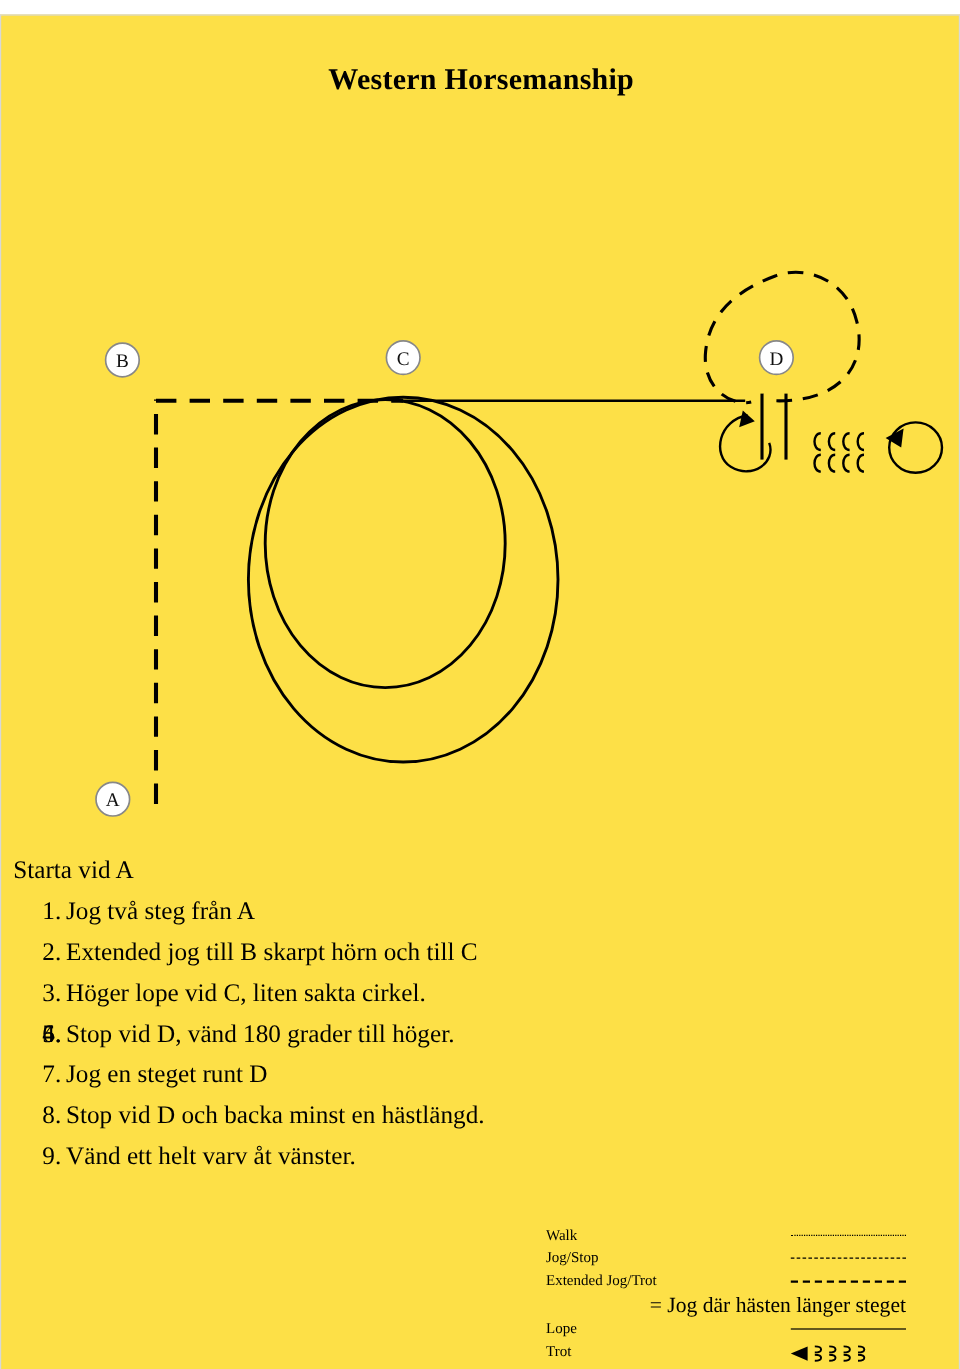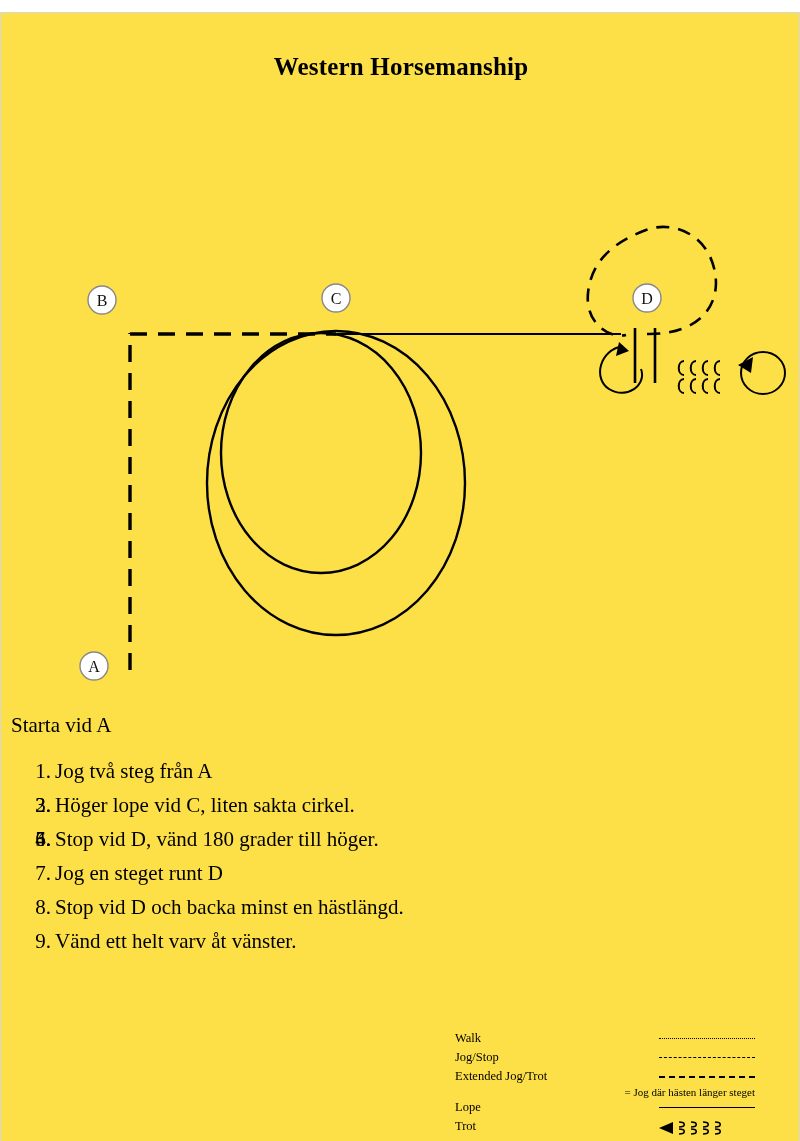--- a/index.html
+++ b/index.html
@@ -43,21 +43,21 @@
     height: 520px;
   }
   .steps {
     position: absolute;
     left: 8px;
     top: 700px;
     width: 660px;
   }
   .start-line {
     font-size: 21px;
-    margin: 0 0 16px 0;
+    margin: 0 0 4px 0;
     padding-left: 2px;
     font-family: "Liberation Serif", serif;
   }
   ol.step-list {
     margin: 0;
     padding-left: 46px;
     list-style: none;
   }
   ol.step-list li {
     font-size: 21px;
@@ -90,21 +90,21 @@
     text-align: right;
     padding-right: 6px;
     white-space: nowrap;
   }
   .legend-row .sample {
     width: 96px;
     height: 14px;
     position: relative;
   }
   .legend-note {
-    font-size: 11px;
+    font-size: 18px;
     text-align: right;
     padding-right: 0px;
     margin-top: 0px;
     white-space: nowrap;
   }
   .ln {
     position: absolute;
     left: 0;
     top: 6px;
     width: 96px;
@@ -177,21 +177,21 @@
       <text x="101" y="123" font-family="Liberation Serif, serif" font-size="16" text-anchor="middle" fill="#111">B</text>
       <text x="335" y="121" font-family="Liberation Serif, serif" font-size="16" text-anchor="middle" fill="#111">C</text>
       <text x="646" y="121" font-family="Liberation Serif, serif" font-size="16" text-anchor="middle" fill="#111">D</text>
     </svg>
   </div>
 
   <div class="steps">
     <div class="start-line">Starta vid A</div>
     <ol class="step-list">
       <li><span class="num">1.</span><span>Jog två steg från A</span></li>
-      <li><span class="num">2.</span></li>
+      <li><span class="num">2.</span><span>Extended jog till B skarpt hörn och till C</span></li>
       <li><span class="num">3.</span><span>Höger lope vid C, liten sakta cirkel.</span></li>
       <li><span class="num">4.</span></li>
       <li><span class="num">5.</span></li>
       <li><span class="num">6.</span><span>Stop vid D, vänd 180 grader till höger.</span></li>
       <li><span class="num">7.</span><span>Jog en steget runt D</span></li>
       <li><span class="num">8.</span><span>Stop vid D och backa minst en hästlängd.</span></li>
       <li><span class="num">9.</span><span>Vänd ett helt varv åt vänster.</span></li>
     </ol>
   </div>
 

